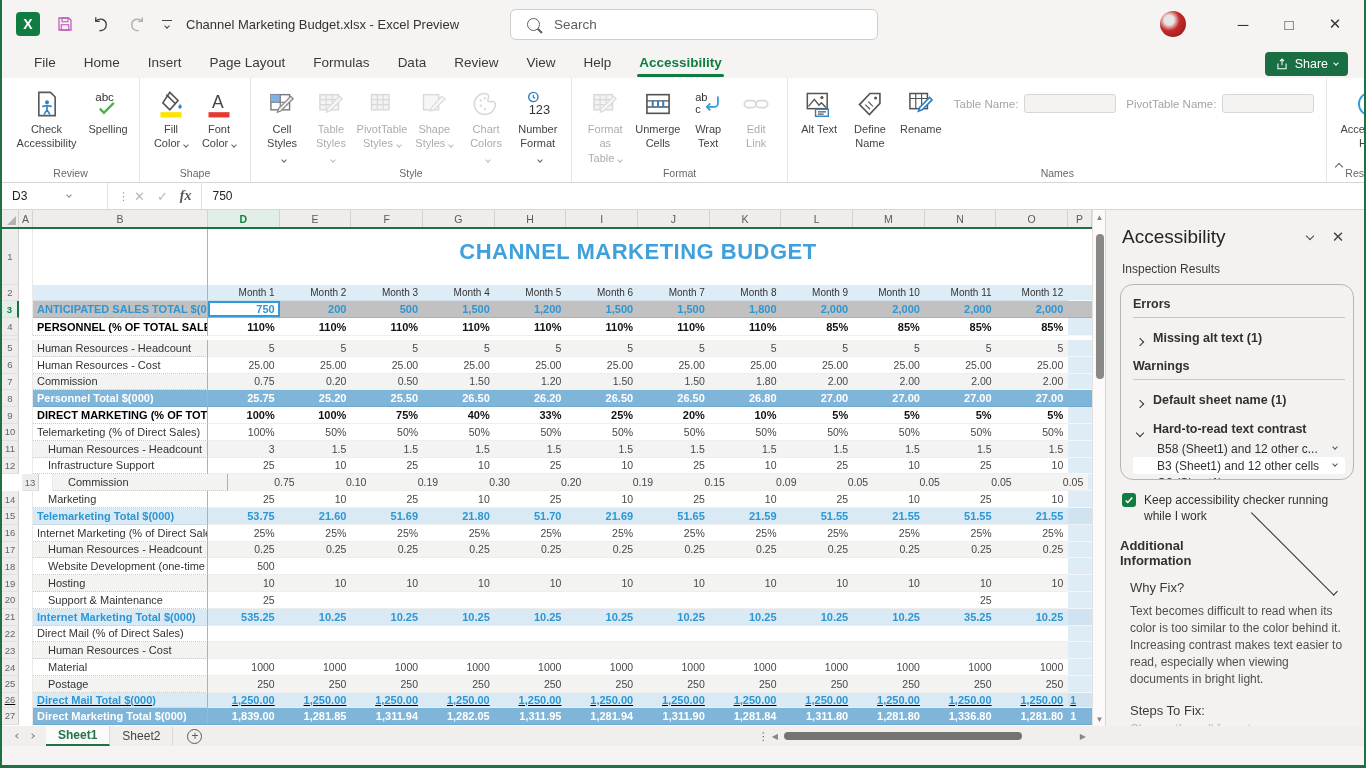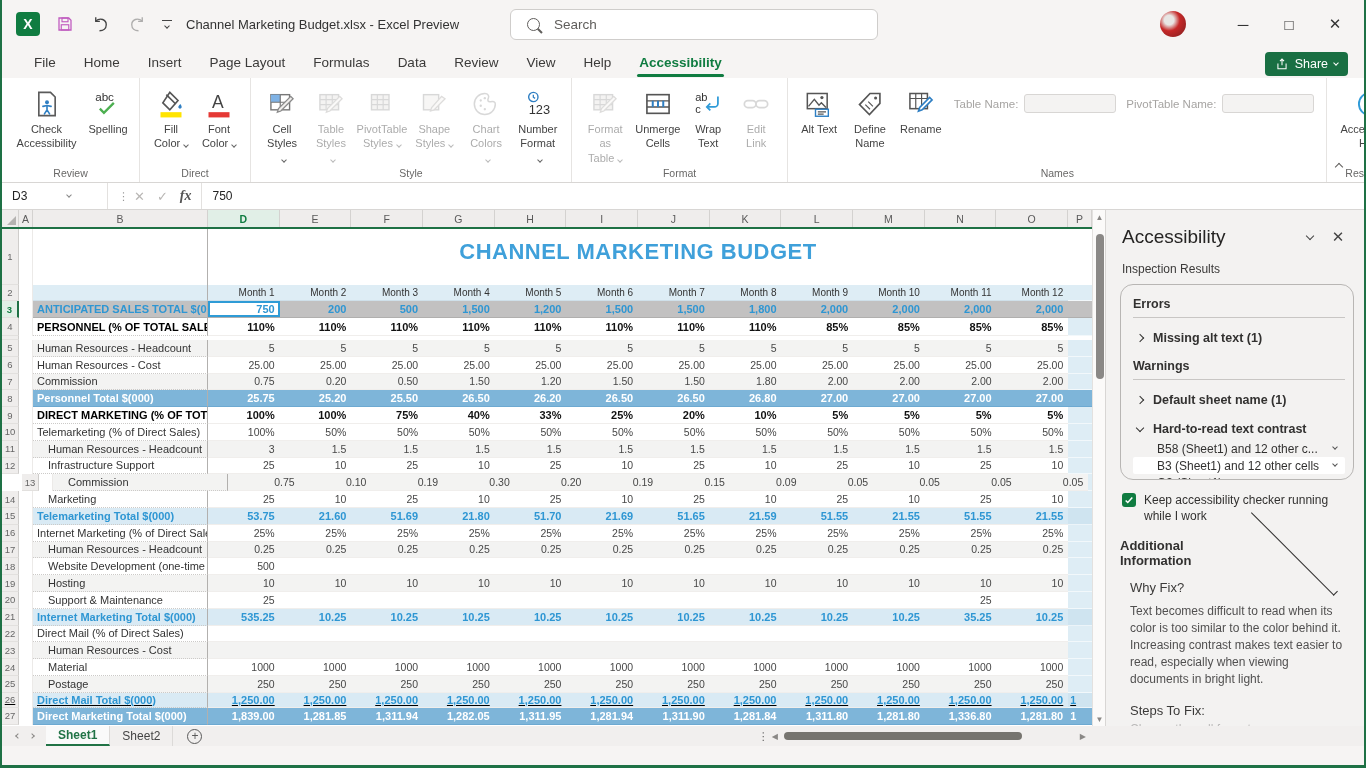--- a/index.html
+++ b/index.html
@@ -85,21 +85,21 @@
   .vthumb{position:absolute;left:2.5px;width:8px;border-radius:4px;background:#8a8886;}
   
   .pane{position:absolute;left:1103px;top:210px;width:261px;height:516px;background:#f3f2f1;border-left:1px solid #d8d6d4;overflow:hidden;font-size:12px;color:#323130;}
   .pane-head{display:flex;align-items:center;padding:16px 14px 0 16px;}
   .pane-title{font-size:19px;color:#252423;flex:1;}
   .pane-hbtn{width:28px;display:flex;justify-content:center;color:#444;}
   .pane-sub{padding:14px 16px 8px;font-size:12px;color:#3b3a39;}
   .pane-box{margin:0 12px 0 14px;border:1px solid #b8b6b4;border-radius:13px;background:#f3f2f1;padding:8px 8px 0 12px;height:196px;overflow:hidden;}
   .box-h{font-weight:bold;font-size:12.5px;padding:4px 0 6px;}
   .box-hr{height:1px;background:#c8c6c4;margin:0 0 8px;}
-  .box-item{display:flex;align-items:center;gap:10px;font-weight:bold;font-size:12.5px;padding:5px 0 10px 4px;color:#323130;}
+  .box-item{display:flex;align-items:flex-end;gap:10px;font-weight:bold;font-size:12.5px;padding:5px 0 10px 4px;color:#323130;}
   .citem{display:flex;align-items:center;font-size:12px;color:#323130;padding:1.5px 4px 1.5px 24px;}
   .citem .ct{flex:1;white-space:nowrap;overflow:hidden;}
   .citem.selected{background:#fff;border-radius:2px;}
   .ckrow{display:flex;gap:8px;padding:12px 14px 0 16px;line-height:1.35;}
   .ckbox{width:14px;height:14px;background:#107C41;border-radius:3px;flex:none;margin-top:1px;display:flex;align-items:center;justify-content:center;}
   .addinfo{display:flex;align-items:center;padding:14px 14px 0 14px;font-weight:bold;font-size:13px;}
   .addinfo span{flex:1;}
   .whyfix{padding:12px 16px 0 24px;font-size:13px;color:#3b3a39;}
   .whytext{padding:8px 18px 0 24px;font-size:12px;color:#515050;line-height:1.4;}
   .steps{padding:16px 16px 0 24px;font-size:13px;color:#3b3a39;}
@@ -231,21 +231,21 @@
           </div>
           <div class="rbtn">
             <div class="ricon">
               <svg viewBox="0 0 24 24">
                 <text x="6" y="15" font-size="15" fill="#444" font-family="sans-serif">A</text>
                 <rect x="3" y="19" width="18" height="4.5" fill="#E53935"></rect>
               </svg>
             </div>
             <div class="rlabel">Font Color<span class="chv down sm" style="margin-left: 4px; color: rgb(102, 102, 102);"></span></div>
           </div>
-          <div class="glabel">Direct</div>
+          <div class="glabel">Shape</div>
         </div>
         <div class="rgroup">
           <div class="rbtn">
             <div class="ricon">
               <svg viewBox="0 0 24 24">
                 <rect x="2.5" y="4" width="16" height="13" fill="none" stroke="#777" stroke-width="1.2"></rect>
                 <rect x="2.5" y="4" width="8" height="6.5" fill="#7FB2E5"></rect>
                 <path d="M2.5 10.5h16M10.5 4v13" stroke="#777" stroke-width="1"></path>
                 <path d="M21.5 7.5L11 18l-3 1 1-3L19.5 5.5z" fill="#EFEDEB" stroke="#8a8a8a" stroke-width="1.1"></path>
               </svg>

